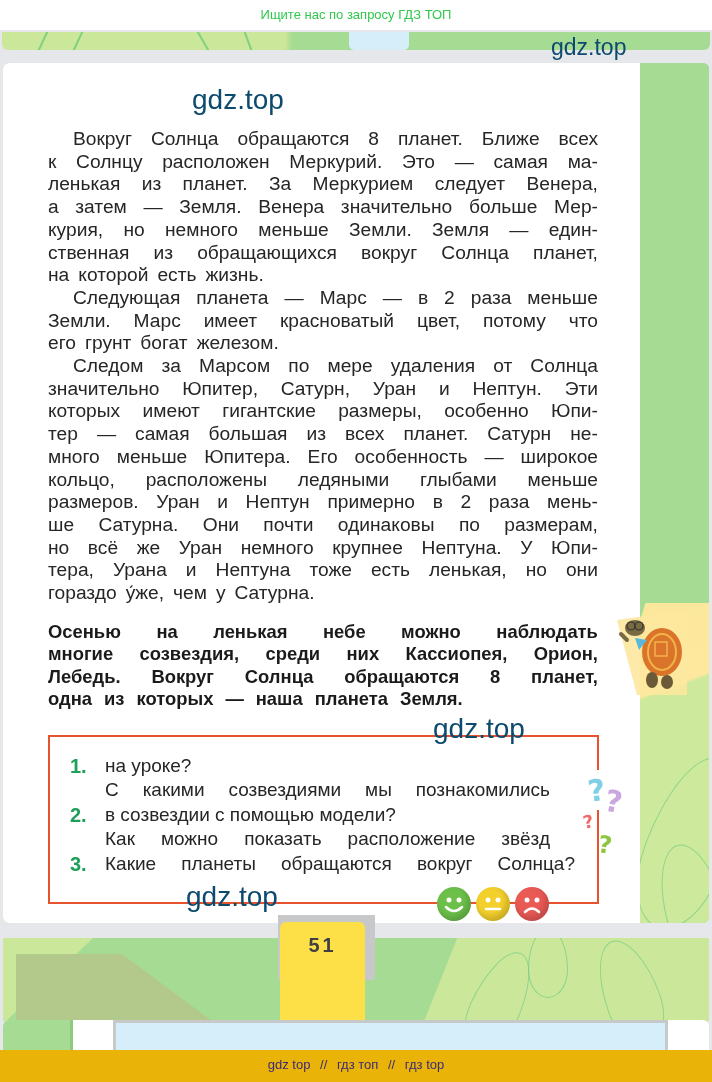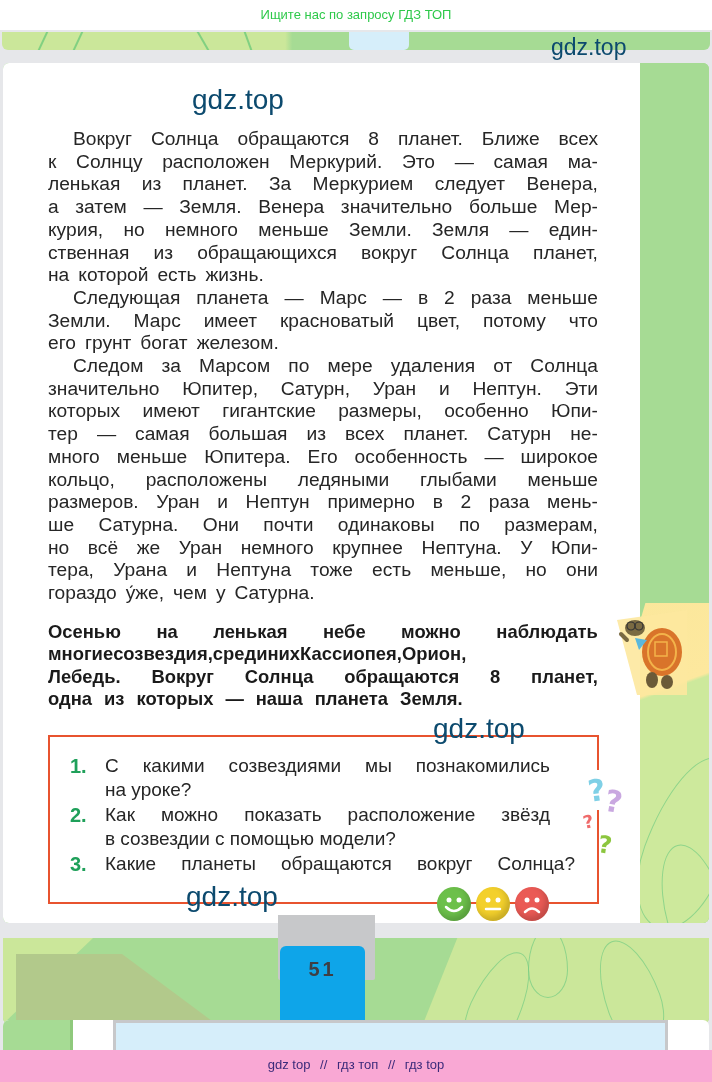--- a/index.html
+++ b/index.html
@@ -75,24 +75,23 @@
     box-shadow: inset -3px -4px 6px rgba(0,0,0,0.18);
   }
   .smiley svg { position: absolute; left: 0; top: 0; }
 
   .page-num-tab {
     position: absolute; left: 278px; top: 915px; width: 97px; height: 65px;
     background: #c7c8ca; border-radius: 0 0 2px 2px;
   }
   .page-num-inner {
     position: absolute; left: 280px; top: 922px; width: 85px; height: 100px;
-    background: #0ea5e9; border-radius: 6px 6px 0 0;
+    background: #fde047; border-radius: 6px 6px 0 0;
     text-align: center; font-weight: bold; font-size: 20px; color: #3e3e44; padding-top: 12px;
     letter-spacing: 3px;
-    margin-top: 24px;
   }
 
   .bottom-green {
     position: absolute; left: 3px; top: 938px; width: 706px; height: 86px;
     background: #a6db94; border-radius: 0 0 6px 6px; overflow: hidden;
   }
   .bottom-green .olive {
     position: absolute; left: 13px; top: 16px; width: 200px; height: 70px; background: #b2c98b;
     clip-path: polygon(0 0, 53% 0, 100% 100%, 0 100%);
   }
@@ -105,21 +104,21 @@
     clip-path: polygon(12% 0, 100% 0, 100% 100%, 0 100%);
   }
 
   .next-page {
     position: absolute; left: 3px; top: 1020px; width: 706px; height: 30px; background: #ffffff; border-radius: 6px 6px 0 0; overflow: hidden;
   }
   .next-page .green { position: absolute; left: 0; top: 0; width: 70px; height: 30px; background: #a6db94; border-right: 3px solid #8fc97c; }
   .next-page .blue { position: absolute; left: 110px; top: 0; width: 555px; height: 30px; background: #d6eefa; border-left: 3px solid #c7c8ca; border-right: 3px solid #c7c8ca; border-top: 3px solid #c7c8ca; }
 
   .bottom-banner {
-    position: absolute; left: 0; top: 1050px; width: 712px; height: 32px; background: #f9a8d4;
+    position: absolute; left: 0; top: 1050px; width: 712px; height: 32px; background: #eab308;
     text-align: center; font-size: 13px; line-height: 30px; color: #3b2a7a;
   }
   .bottom-banner span { margin: 0 3px; }
 
   .turtle { position: absolute; left: 617px; top: 610px; width: 70px; height: 85px; }
 </style>
 </head>
 <body>
 
 <div class="top-banner">
@@ -328,21 +327,21 @@
         <span>У</span>
         <span>Юпи-</span>
       </div>
     <div class="line" style="margin-left:-25px">
         <span>тера,</span>
         <span>Урана</span>
         <span>и</span>
         <span>Нептуна</span>
         <span>тоже</span>
         <span>есть</span>
-        <span>меньше,</span>
+        <span>ленькая,</span>
         <span>но</span>
         <span>они</span>
       </div>
     <div class="line" style="margin-left: -25px; justify-content: flex-start; gap: 9px;">
         <span>гораздо</span>
         <span>у́же,</span>
         <span>чем</span>
         <span>у</span>
         <span>Сатурна.</span>
       </div>
@@ -351,21 +350,21 @@
 
 <div class="bold-block">
   <div style="display: flex; justify-content: space-between; align-items: flex-end;">
       <span>Осенью</span>
       <span>на</span>
       <span>ленькая</span>
       <span>небе</span>
       <span>можно</span>
       <span>наблюдать</span>
     </div>
-  <div style="display: flex; justify-content: flex-start;">
+  <div style="display: flex; justify-content: space-between;">
       <span>многие</span>
       <span>созвездия,</span>
       <span>среди</span>
       <span>них</span>
       <span>Кассиопея,</span>
       <span>Орион,</span>
     </div>
   <div style="display: flex; justify-content: space-between; gap: 16px;">
       <span>Лебедь.</span>
       <span>Вокруг</span>
@@ -396,29 +395,29 @@
   <polygon points="18,28 30,30 22,40" fill="#5ab8dc"></polygon>
   <ellipse cx="35" cy="70" rx="6" ry="8" fill="#6b5a38"></ellipse>
   <ellipse cx="50" cy="72" rx="6" ry="7" fill="#6b5a38"></ellipse>
   <path d="M10,30 L4,24" stroke="#7a6a42" stroke-width="4" stroke-linecap="round"></path>
 </svg>
 
 <div class="question-box">
   <div class="q-row" style="top:17px;">
     <span class="q-num">1.</span>
     <span class="q-text">
+      <span style="display:block;">на уроке?</span>
       <span style="display:block;text-align:justify;text-align-last:justify;">С какими созвездиями мы познакомились</span>
-      <span style="display:block;">на уроке?</span>
     </span>
   </div>
   <div class="q-row" style="top:66px;">
     <span class="q-num">2.</span>
     <span class="q-text">
+      <span style="display:block;">в созвездии с помощью модели?</span>
       <span style="display:block;text-align:justify;text-align-last:justify;">Как можно показать расположение звёзд</span>
-      <span style="display:block;">в созвездии с помощью модели?</span>
     </span>
   </div>
   <div class="q-row" style="top:115px;">
     <span class="q-num">3.</span>
     <span class="q-text" style="width:470px;">
       <span style="display:block;text-align:justify;text-align-last:justify;">Какие планеты обращаются вокруг Солнца?</span>
     </span>
   </div>
 </div>
 

